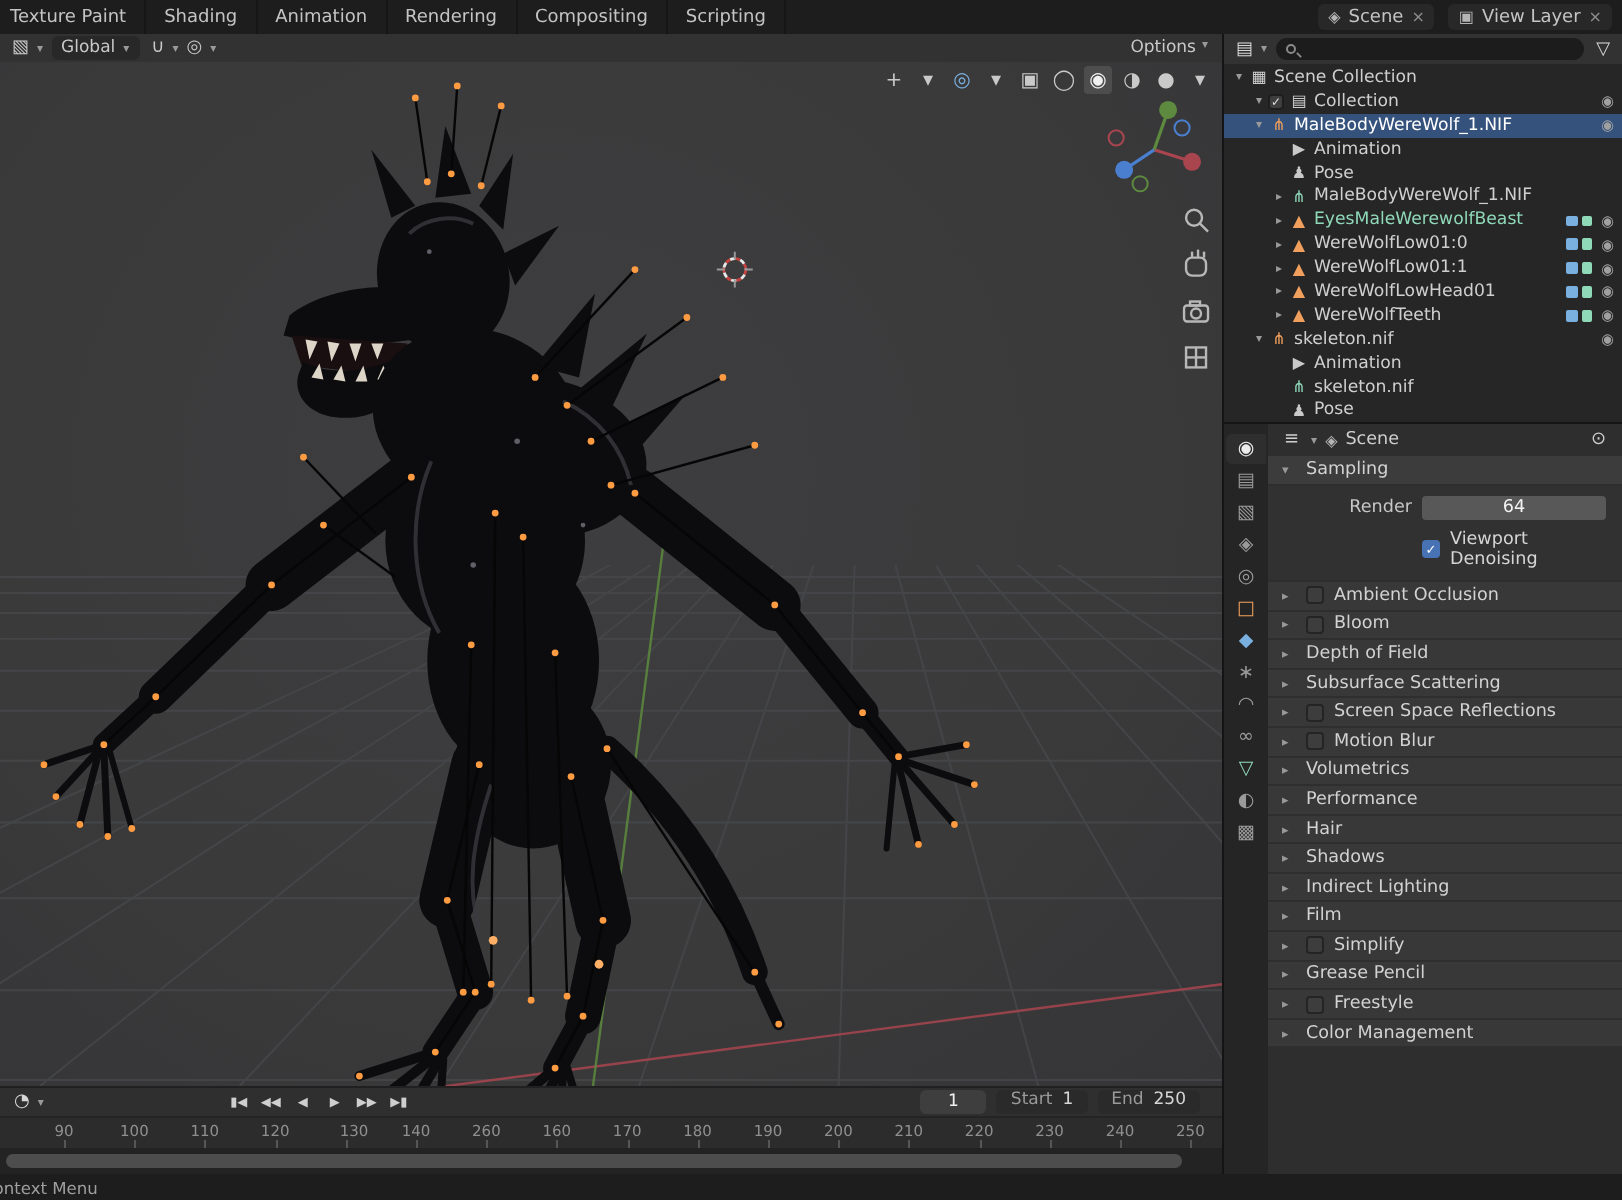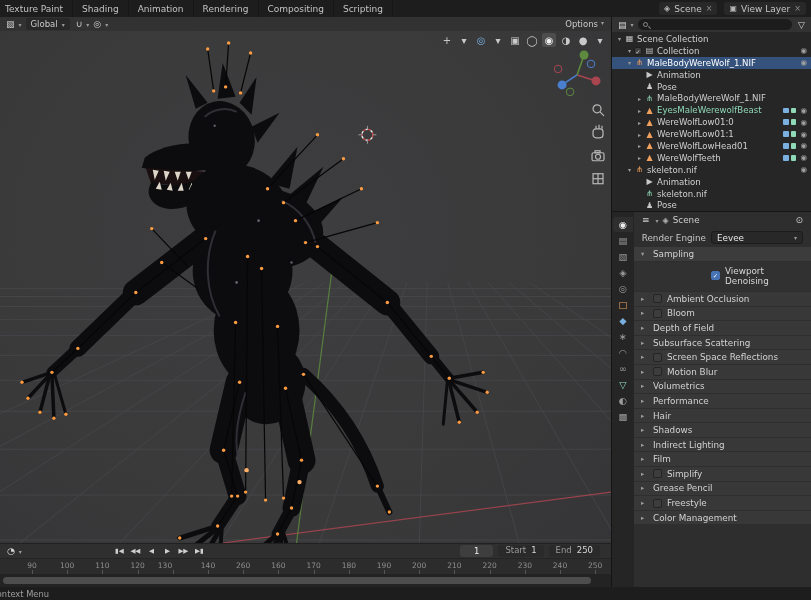--- a/index.html
+++ b/index.html
@@ -430,21 +430,21 @@
         </div>
         <div class="tl-ruler">
             <span class="rlabel" style="left: 32px;">90</span>
             <span class="rtick" style="left: 32px;"></span>
             <span class="rlabel" style="left: 67.2px;">100</span>
             <span class="rtick" style="left: 67.2px;"></span>
             <span class="rlabel" style="left: 102.4px;">110</span>
             <span class="rtick" style="left: 102.4px;"></span>
             <span class="rlabel" style="left: 137.6px;">120</span>
             <span class="rtick" style="left: 137.6px;"></span>
-            <span class="rlabel" style="left: 165px; text-align: center;">130</span>
+            <span class="rlabel" style="left: 177px; text-align: center;">130</span>
             <span class="rtick" style="left: 172.8px;"></span>
             <span class="rlabel" style="left: 208px; text-align: right;">140</span>
             <span class="rtick" style="left: 208px;"></span>
             <span class="rlabel" style="left: 243.2px;">260</span>
             <span class="rtick" style="left: 243.2px;"></span>
             <span class="rlabel" style="left: 278.4px;">160</span>
             <span class="rtick" style="left: 278.4px;"></span>
             <span class="rlabel" style="left: 313.6px;">170</span>
             <span class="rtick" style="left: 313.6px;"></span>
             <span class="rlabel" style="left: 348.8px;">180</span>
@@ -621,33 +621,30 @@
         <div class="pmain">
           <div class="phead">
             <span class="hic">≡</span>
             <span class="hcaret">▾</span>
             <span class="tico">◈</span>
             <span>Scene</span>
             <span class="spacer"></span>
             <span class="hic">⊙</span>
           </div>
 
-          <div class="prow">
-            <span class="plabel">Render Engine</span>
-            <span class="pdrop">
-              <span>Eevee</span>
-              <span class="hcaret">▾</span>
-            </span>
-          </div>
 
           <div class="psec open">
             <span class="parrow">▾</span>
             <span>Sampling</span>
           </div>
           <div class="sampling-body">
+            <div class="prow">
+              <span class="plabel">Render</span>
+              <span class="pfield">64</span>
+            </div>
             <div class="chkrow">
               <span class="pcbx on">✓</span>
               <span>Viewport Denoising</span>
             </div>
           </div>
 
           <div>
               <div class="psec">
                 <span class="parrow">▸</span>
                 <span class="pcbx"></span>

